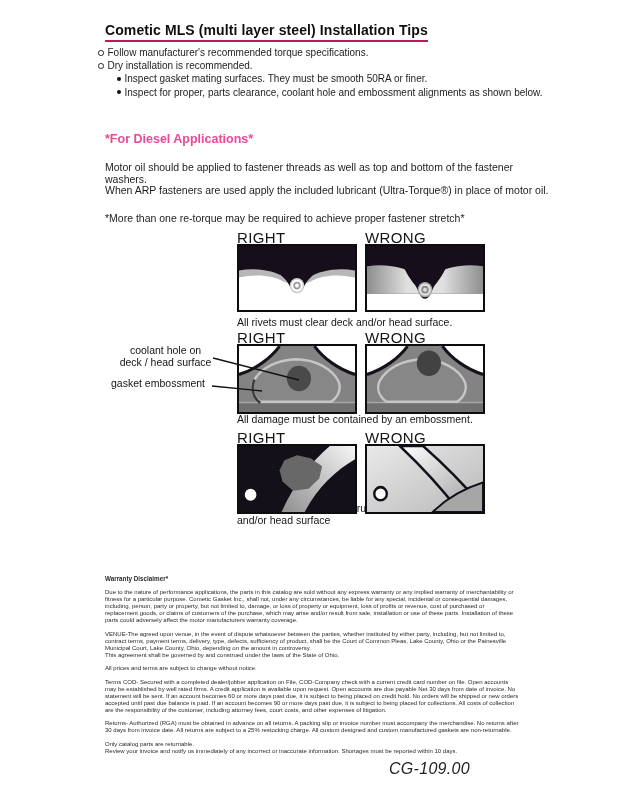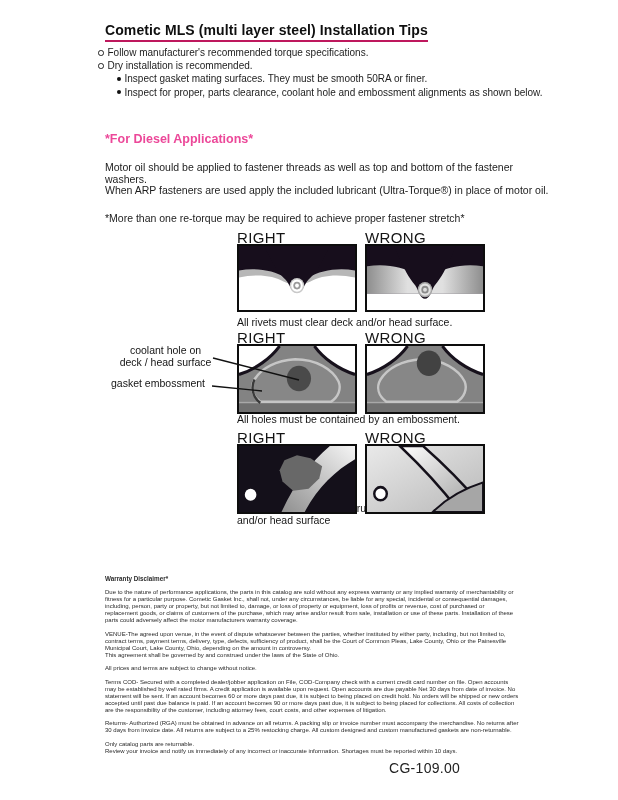--- a/index.html
+++ b/index.html
@@ -31,21 +31,21 @@
   .cap{position:absolute;left:237px;font-size:10.5px;color:#161616;white-space:pre-line;line-height:11.5px;}
 
   .side-label{position:absolute;text-align:center;font-size:10.5px;line-height:12px;color:#141414;white-space:pre-line;}
   .leaders{position:absolute;left:150px;top:340px;width:200px;height:60px;z-index:2;pointer-events:none;}
 
   
   .legal{position:absolute;left:105px;top:575px;width:414px;font-size:6px;line-height:7px;color:#2a2a2a;}
   .legal .hd{font-weight:bold;font-size:6.3px;margin:0 0 7px;}
   .legal p{margin:0 0 6.5px;white-space:pre-line;}
 
-  .footer{position:absolute;left:389px;top:760px;font-size:14px;color:#222;letter-spacing:.3px;}
+  .footer{position:absolute;left:389px;top:760px;font-size:16px;color:#222;letter-spacing:.3px;font-style:italic;}
 </style>
 </head>
 <body>
 
 <div class="sheet">
 
   <div class="title">Cometic MLS (multi layer steel) Installation Tips</div>
 
   <div class="bullets">
     <div class="b-row">
@@ -141,21 +141,21 @@
       <rect y="56" width="120" height="9" fill="#707070"></rect>
       <rect y="55" width="120" height="1.4" fill="#a8a8a8"></rect>
       <path d="M0,0 L42,0 C33,12 17,23 0,28 Z" fill="#ffffff"></path>
       <path d="M42,0 C33,12 17,23 0,28" fill="none" stroke="#17111c" stroke-width="3"></path>
       <path d="M78,0 L120,0 L120,28 C103,23 87,12 78,0 Z" fill="#ffffff"></path>
       <path d="M78,0 C87,12 103,23 120,28" fill="none" stroke="#17111c" stroke-width="3"></path>
       <path d="M20,55 C12,49 9,41 14,33 C21,22 36,14 56,13 C78,13 95,23 101,35 C104,42 101,50 93,55 Z" fill="#878787" stroke="#c6c6c6" stroke-width="2.5"></path>
       <circle cx="64" cy="17" r="12.5" fill="#424242"></circle>
     </svg>
   </div>
-  <div class="cap" style="top:414px">All holes must be contained by an embossment.</div>
+  <div class="cap" style="top:414px">All damage must be contained by an embossment.</div>
 
   <div class="lab" style="left:237px;top:429px">RIGHT</div>
   <div class="lab" style="left:365px;top:429px">WRONG</div>
 
   <div class="frame r3" style="left:237px;top:444px;background:#14101a">
     <svg viewBox="0 0 120 65" preserveAspectRatio="none">
       <defs>
           <linearGradient id="r3r" x1="1" y1="0" x2="0" y2="1">
         <stop offset="0" stop-color="#f5f5f5"></stop>
             <stop offset="1" stop-color="#8f8f8f"></stop>

